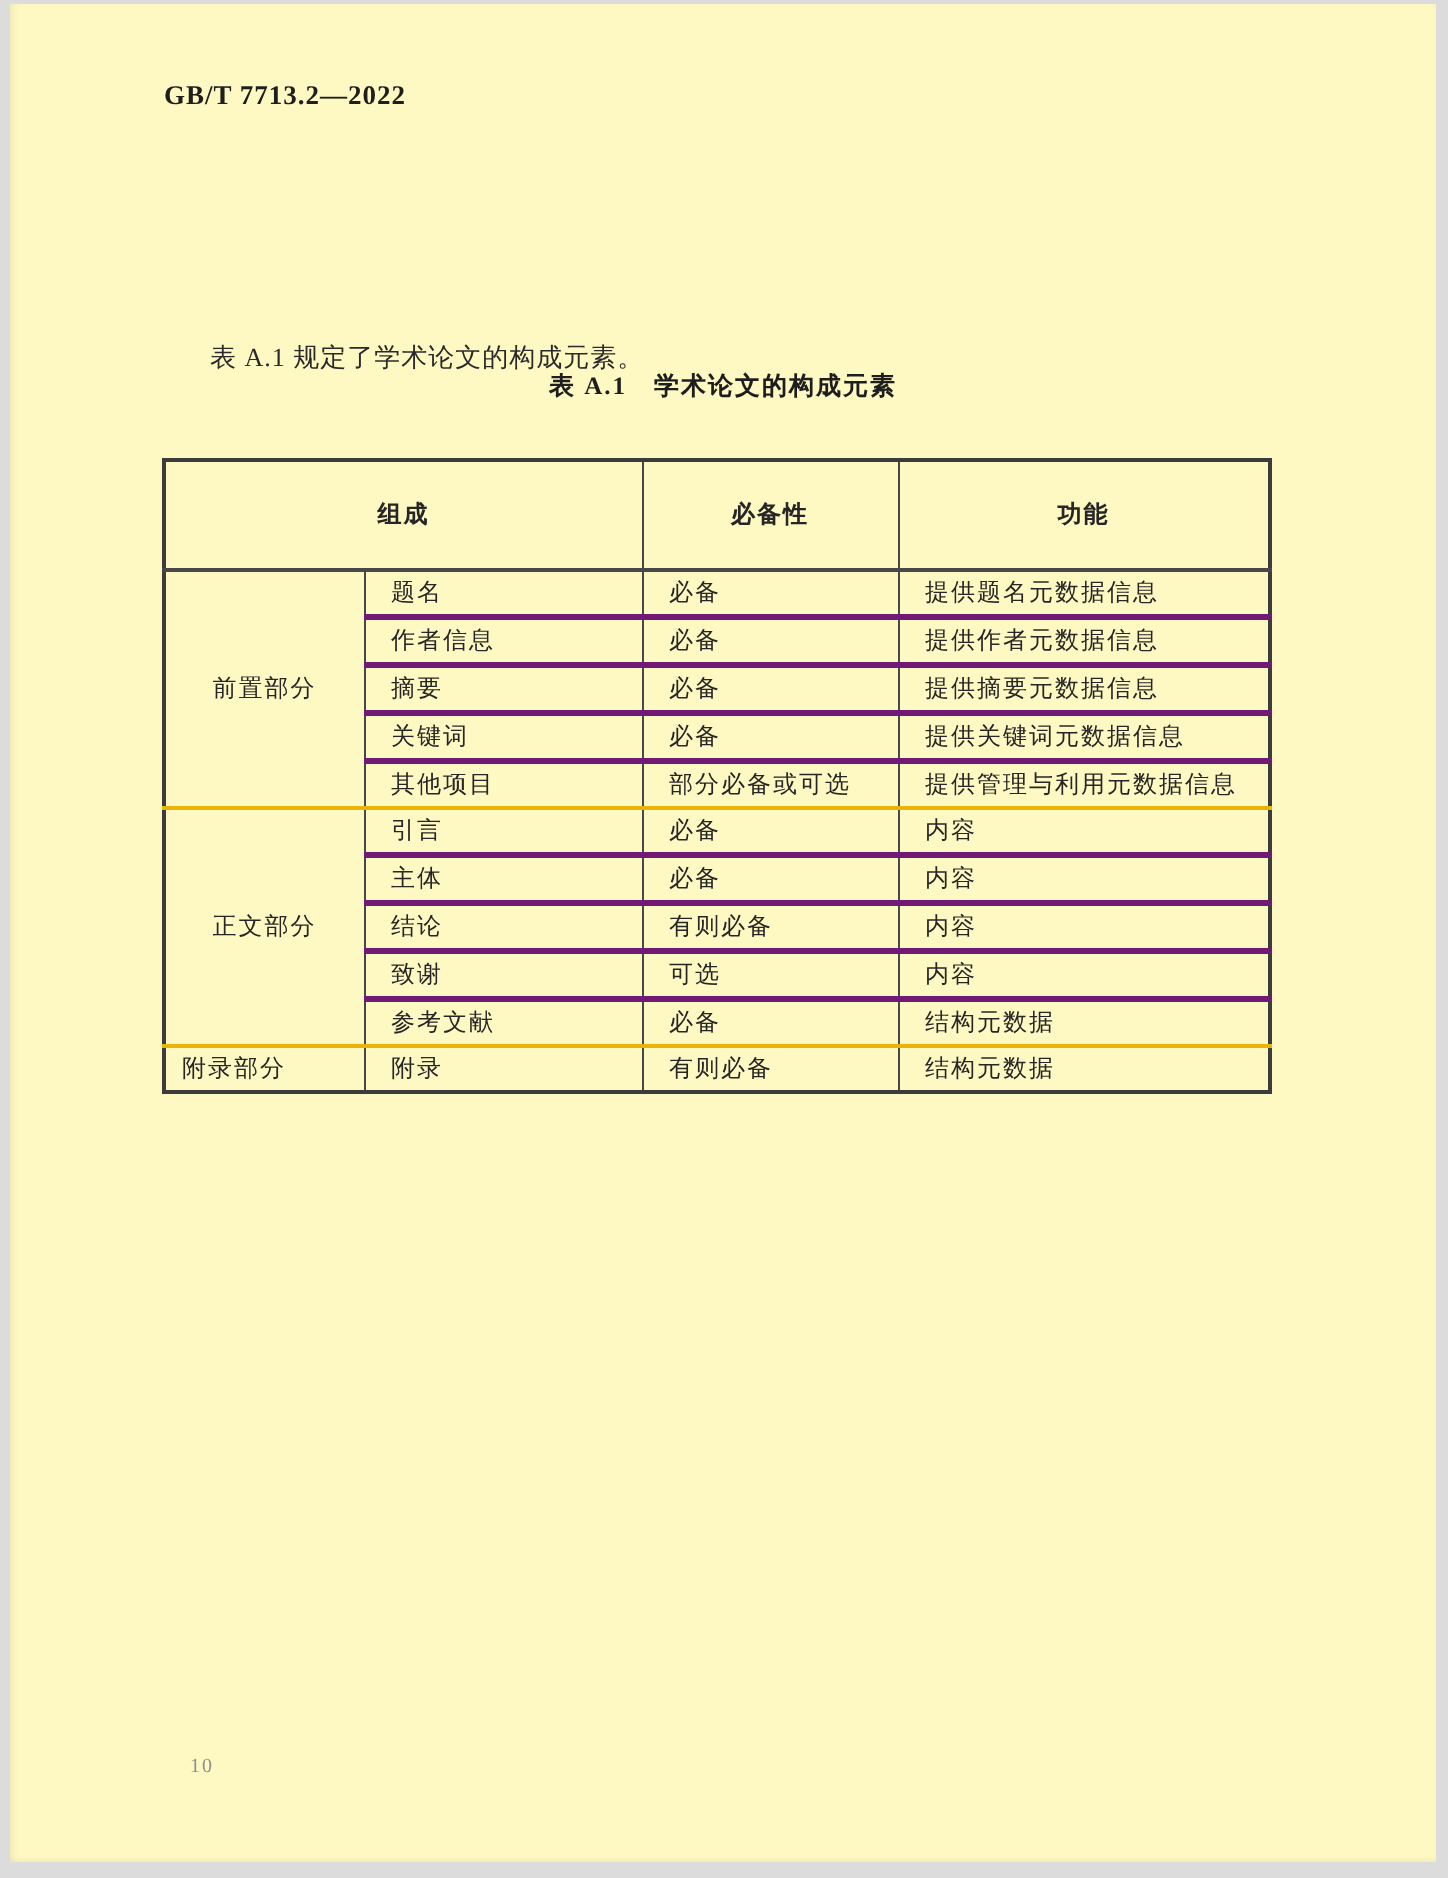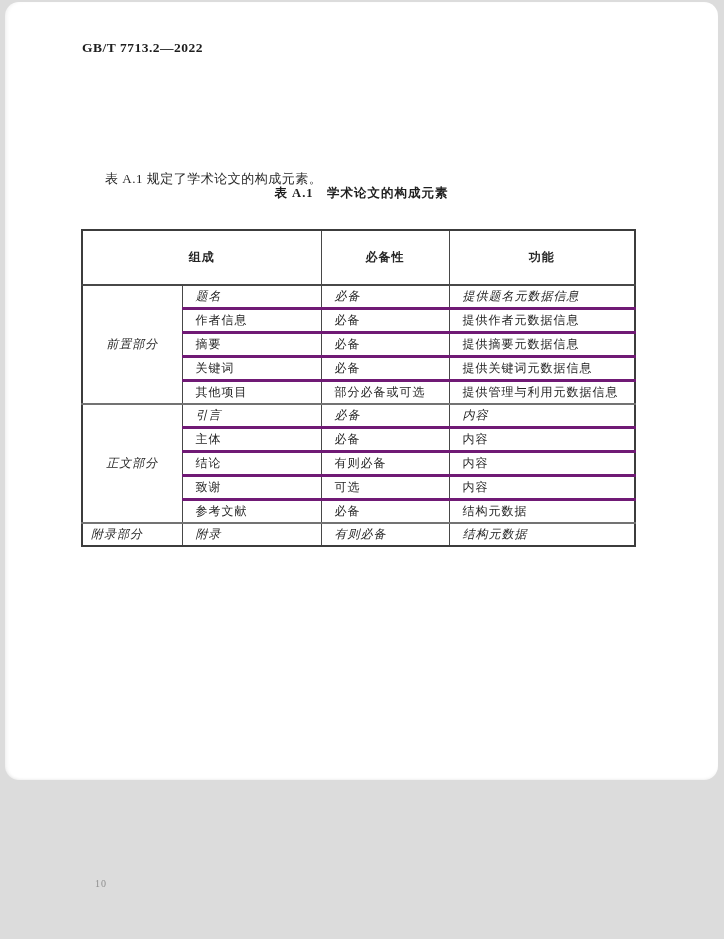--- a/index.html
+++ b/index.html
@@ -15,25 +15,24 @@
     position: relative;
     width: 724px;
     height: 939px;
     background: #dcdcdc;
   }
   .page {
     position: absolute;
     left: 5px;
     top: 2px;
     width: 713px;
-    height: 778px;
-    background: #ffffff;
+    height: 929px;
+    background: #fef9c3;
     box-shadow: inset 3px 0 4px -2px rgba(0,0,0,0.07), inset 0 -2px 3px -1px rgba(0,0,0,0.05);
     color: #262626;
-    border-radius: 14px;
   }
   .doc-header {
     position: absolute;
     left: 77px;
     top: 38px;
     font-size: 13.5px;
     font-weight: bold;
     letter-spacing: 0.5px;
     color: #1e1e1e;
   }
@@ -121,21 +120,21 @@
   }
   table.elements td.group-cell {
     text-align: center;
     padding: 0;
   }
   table.elements td.group-cell-left {
     text-align: left;
     padding: 0 0 0 8px;
   }
   tr.row-light td { border-top: 3px solid #701a75; font-family: Liberation Serif, serif; }
-  tr.row-heavy td { border-top: 2px solid #737373; font-style: italic; }
+  tr.row-heavy td { border-top: 2px solid #eab308; }
   .page-number {
     position: absolute;
     left: 90px;
     top: 876px;
     font-size: 10px;
     color: #8f8f8f;
     letter-spacing: 1px;
   }
 </style>
 </head>

